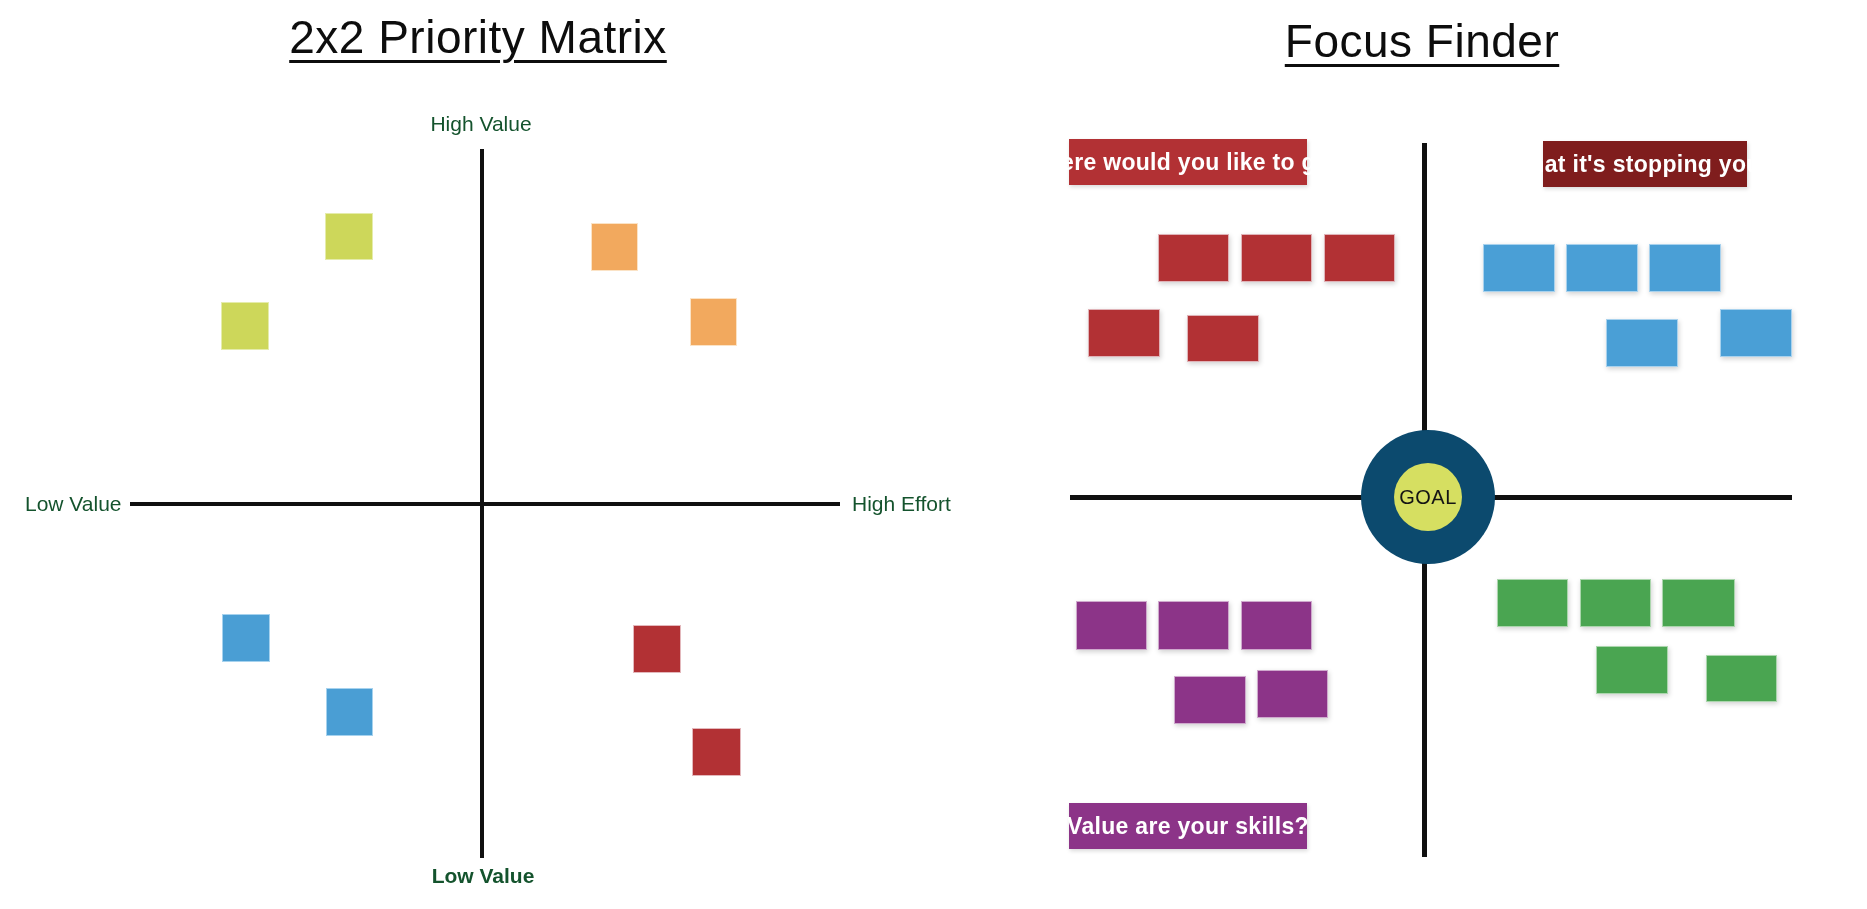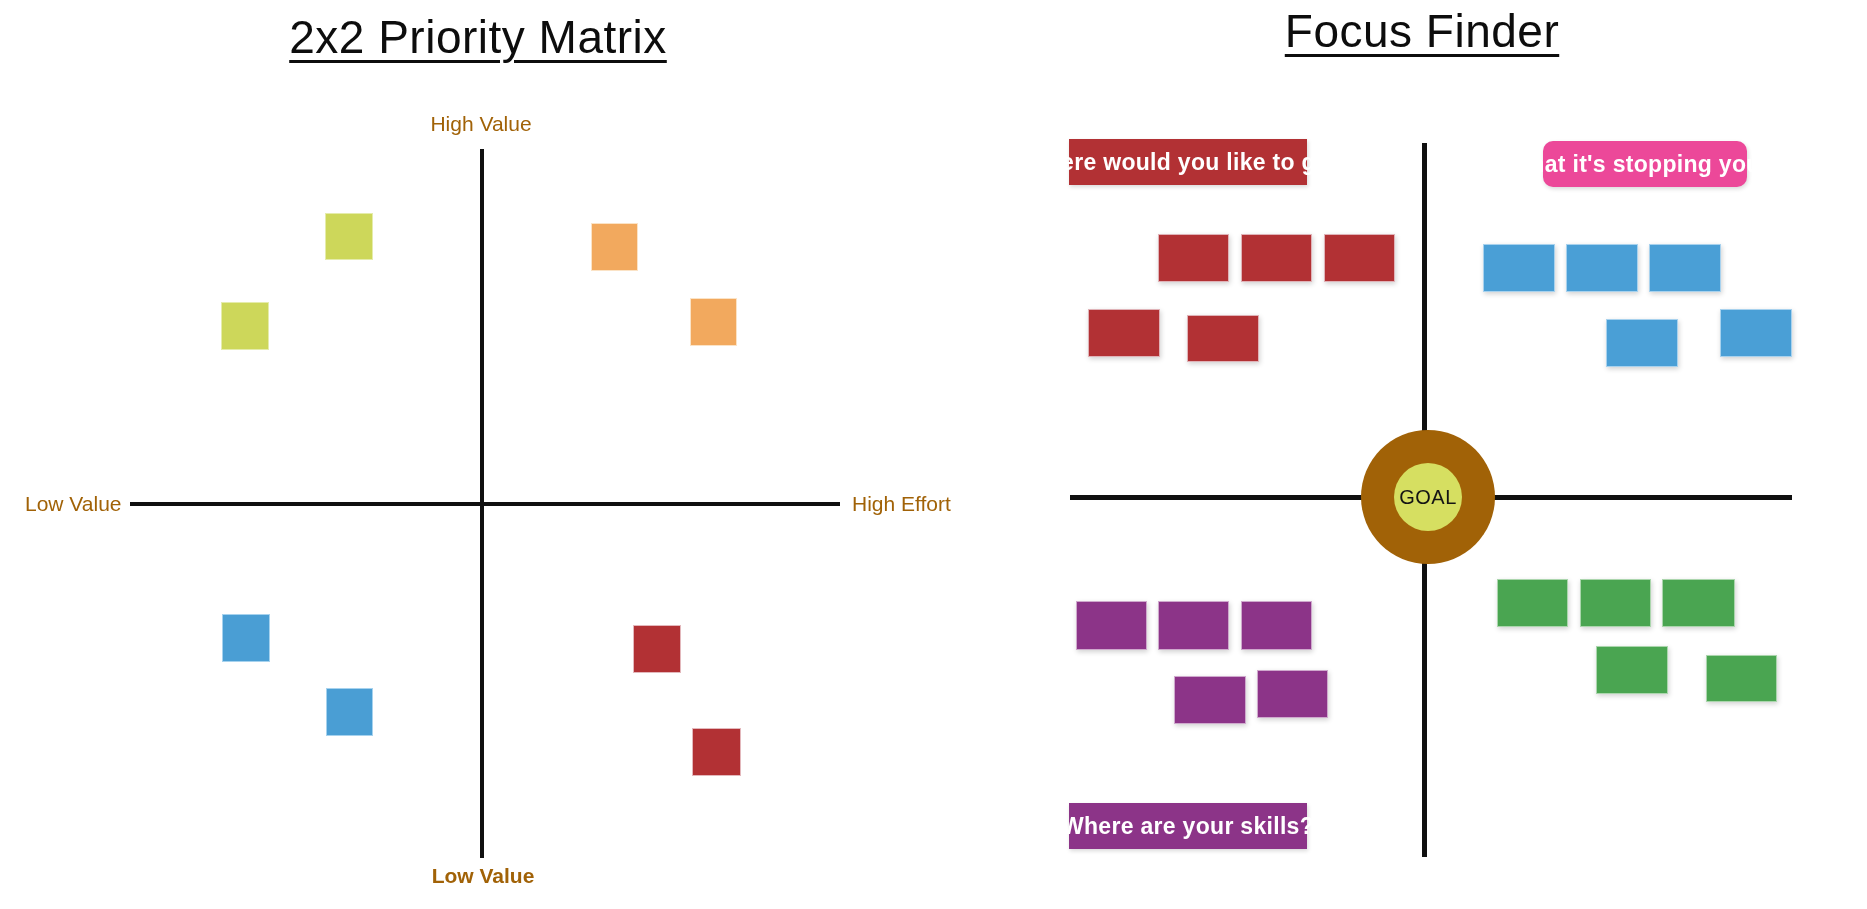--- a/index.html
+++ b/index.html
@@ -24,21 +24,21 @@
     white-space: nowrap;
     text-decoration: underline;
     text-decoration-thickness: 2.5px;
     text-underline-offset: 7px;
     text-align: right;
   }
   .axis { position: absolute; background: #101010; }
   .axis-label {
     position: absolute;
     font-size: 21px;
-    color: #a16207;
+    color: #14532d;
     white-space: nowrap;
     line-height: 24px;
   }
   .axis-label.centered { transform: translateX(-50%); }
   .note { position: absolute; border: 1px solid transparent; }
   .ff-note { box-shadow: 1px 2px 5px rgba(0,0,0,0.18); }
   .banner {
     position: absolute;
     display: flex;
     align-items: center;
@@ -89,30 +89,30 @@
         <div class="note pm-note" style="left: 591px; top: 223px; width: 47px; height: 48px; background: rgb(242, 169, 94); border-color: rgb(251, 227, 198);"></div>
         <div class="note pm-note" style="left: 690px; top: 298px; width: 47px; height: 48px; background: rgb(242, 169, 94); border-color: rgb(251, 227, 198);"></div>
         <div class="note pm-note" style="left: 222px; top: 614px; width: 48px; height: 48px; background: rgb(74, 158, 212); border-color: rgb(166, 210, 238);"></div>
         <div class="note pm-note" style="left: 326px; top: 688px; width: 47px; height: 48px; background: rgb(74, 158, 212); border-color: rgb(166, 210, 238);"></div>
         <div class="note pm-note" style="left: 633px; top: 625px; width: 48px; height: 48px; background: rgb(178, 49, 52); border-color: rgb(227, 184, 188);"></div>
         <div class="note pm-note" style="left: 692px; top: 728px; width: 49px; height: 48px; background: rgb(178, 49, 52); border-color: rgb(227, 184, 188);"></div>
       </div>
   </section>
 
   <section class="panel">
-    <h1 class="title" id="ff-title" style="left: 1422px; top: 4px;">Focus Finder</h1>
+    <h1 class="title" id="ff-title" style="left: 1422px; top: 14px;">Focus Finder</h1>
 
     <div class="axis" id="ff-vaxis" style="left: 1421.5px; top: 143px; width: 5px; height: 714px;"></div>
     <div class="axis" id="ff-haxis" style="left: 1070px; top: 494.5px; width: 722px; height: 5px;"></div>
 
     <div class="banner" id="banner-0" style="left: 1069px; top: 139px; width: 238px; height: 46px; background: rgb(178, 49, 52);">Where would you like to go ?</div>
-    <div class="banner" id="banner-1" style="left: 1543px; top: 141px; width: 204px; height: 46px; background: #ec4899; border-radius: 10px;">What it's stopping you ?</div>
-    <div class="banner" id="banner-2" style="left: 1069px; top: 803px; width: 238px; height: 46px; background: rgb(140, 52, 136);">Where are your skills?</div>
+    <div class="banner" id="banner-1" style="left: 1543px; top: 141px; width: 204px; height: 46px; background: #7f1d1d;">What it's stopping you ?</div>
+    <div class="banner" id="banner-2" style="left: 1069px; top: 803px; width: 238px; height: 46px; background: rgb(140, 52, 136);">Value are your skills?</div>
 
-    <div class="goal-outer" id="goal-outer" style="left: 1361px; top: 430px; width: 134px; height: 134px; background: #a16207;">
+    <div class="goal-outer" id="goal-outer" style="left: 1361px; top: 430px; width: 134px; height: 134px; background: #0c4a6e;">
       <div class="goal-inner" id="goal-inner" style="width: 68px; height: 68px; background: rgb(214, 223, 97); color: rgb(20, 20, 20);">GOAL</div>
     </div>
 
     <div id="ff-notes">
         <div class="note ff-note" style="left: 1158px; top: 234px; width: 71px; height: 48px; background: rgb(178, 49, 52); border-color: rgb(224, 179, 184);"></div>
         <div class="note ff-note" style="left: 1241px; top: 234px; width: 71px; height: 48px; background: rgb(178, 49, 52); border-color: rgb(224, 179, 184);"></div>
         <div class="note ff-note" style="left: 1324px; top: 234px; width: 71px; height: 48px; background: rgb(178, 49, 52); border-color: rgb(224, 179, 184);"></div>
         <div class="note ff-note" style="left: 1088px; top: 309px; width: 72px; height: 48px; background: rgb(178, 49, 52); border-color: rgb(224, 179, 184);"></div>
         <div class="note ff-note" style="left: 1187px; top: 315px; width: 72px; height: 47px; background: rgb(178, 49, 52); border-color: rgb(224, 179, 184);"></div>
         <div class="note ff-note" style="left: 1483px; top: 244px; width: 72px; height: 48px; background: rgb(74, 159, 214); border-color: rgb(168, 210, 238);"></div>

